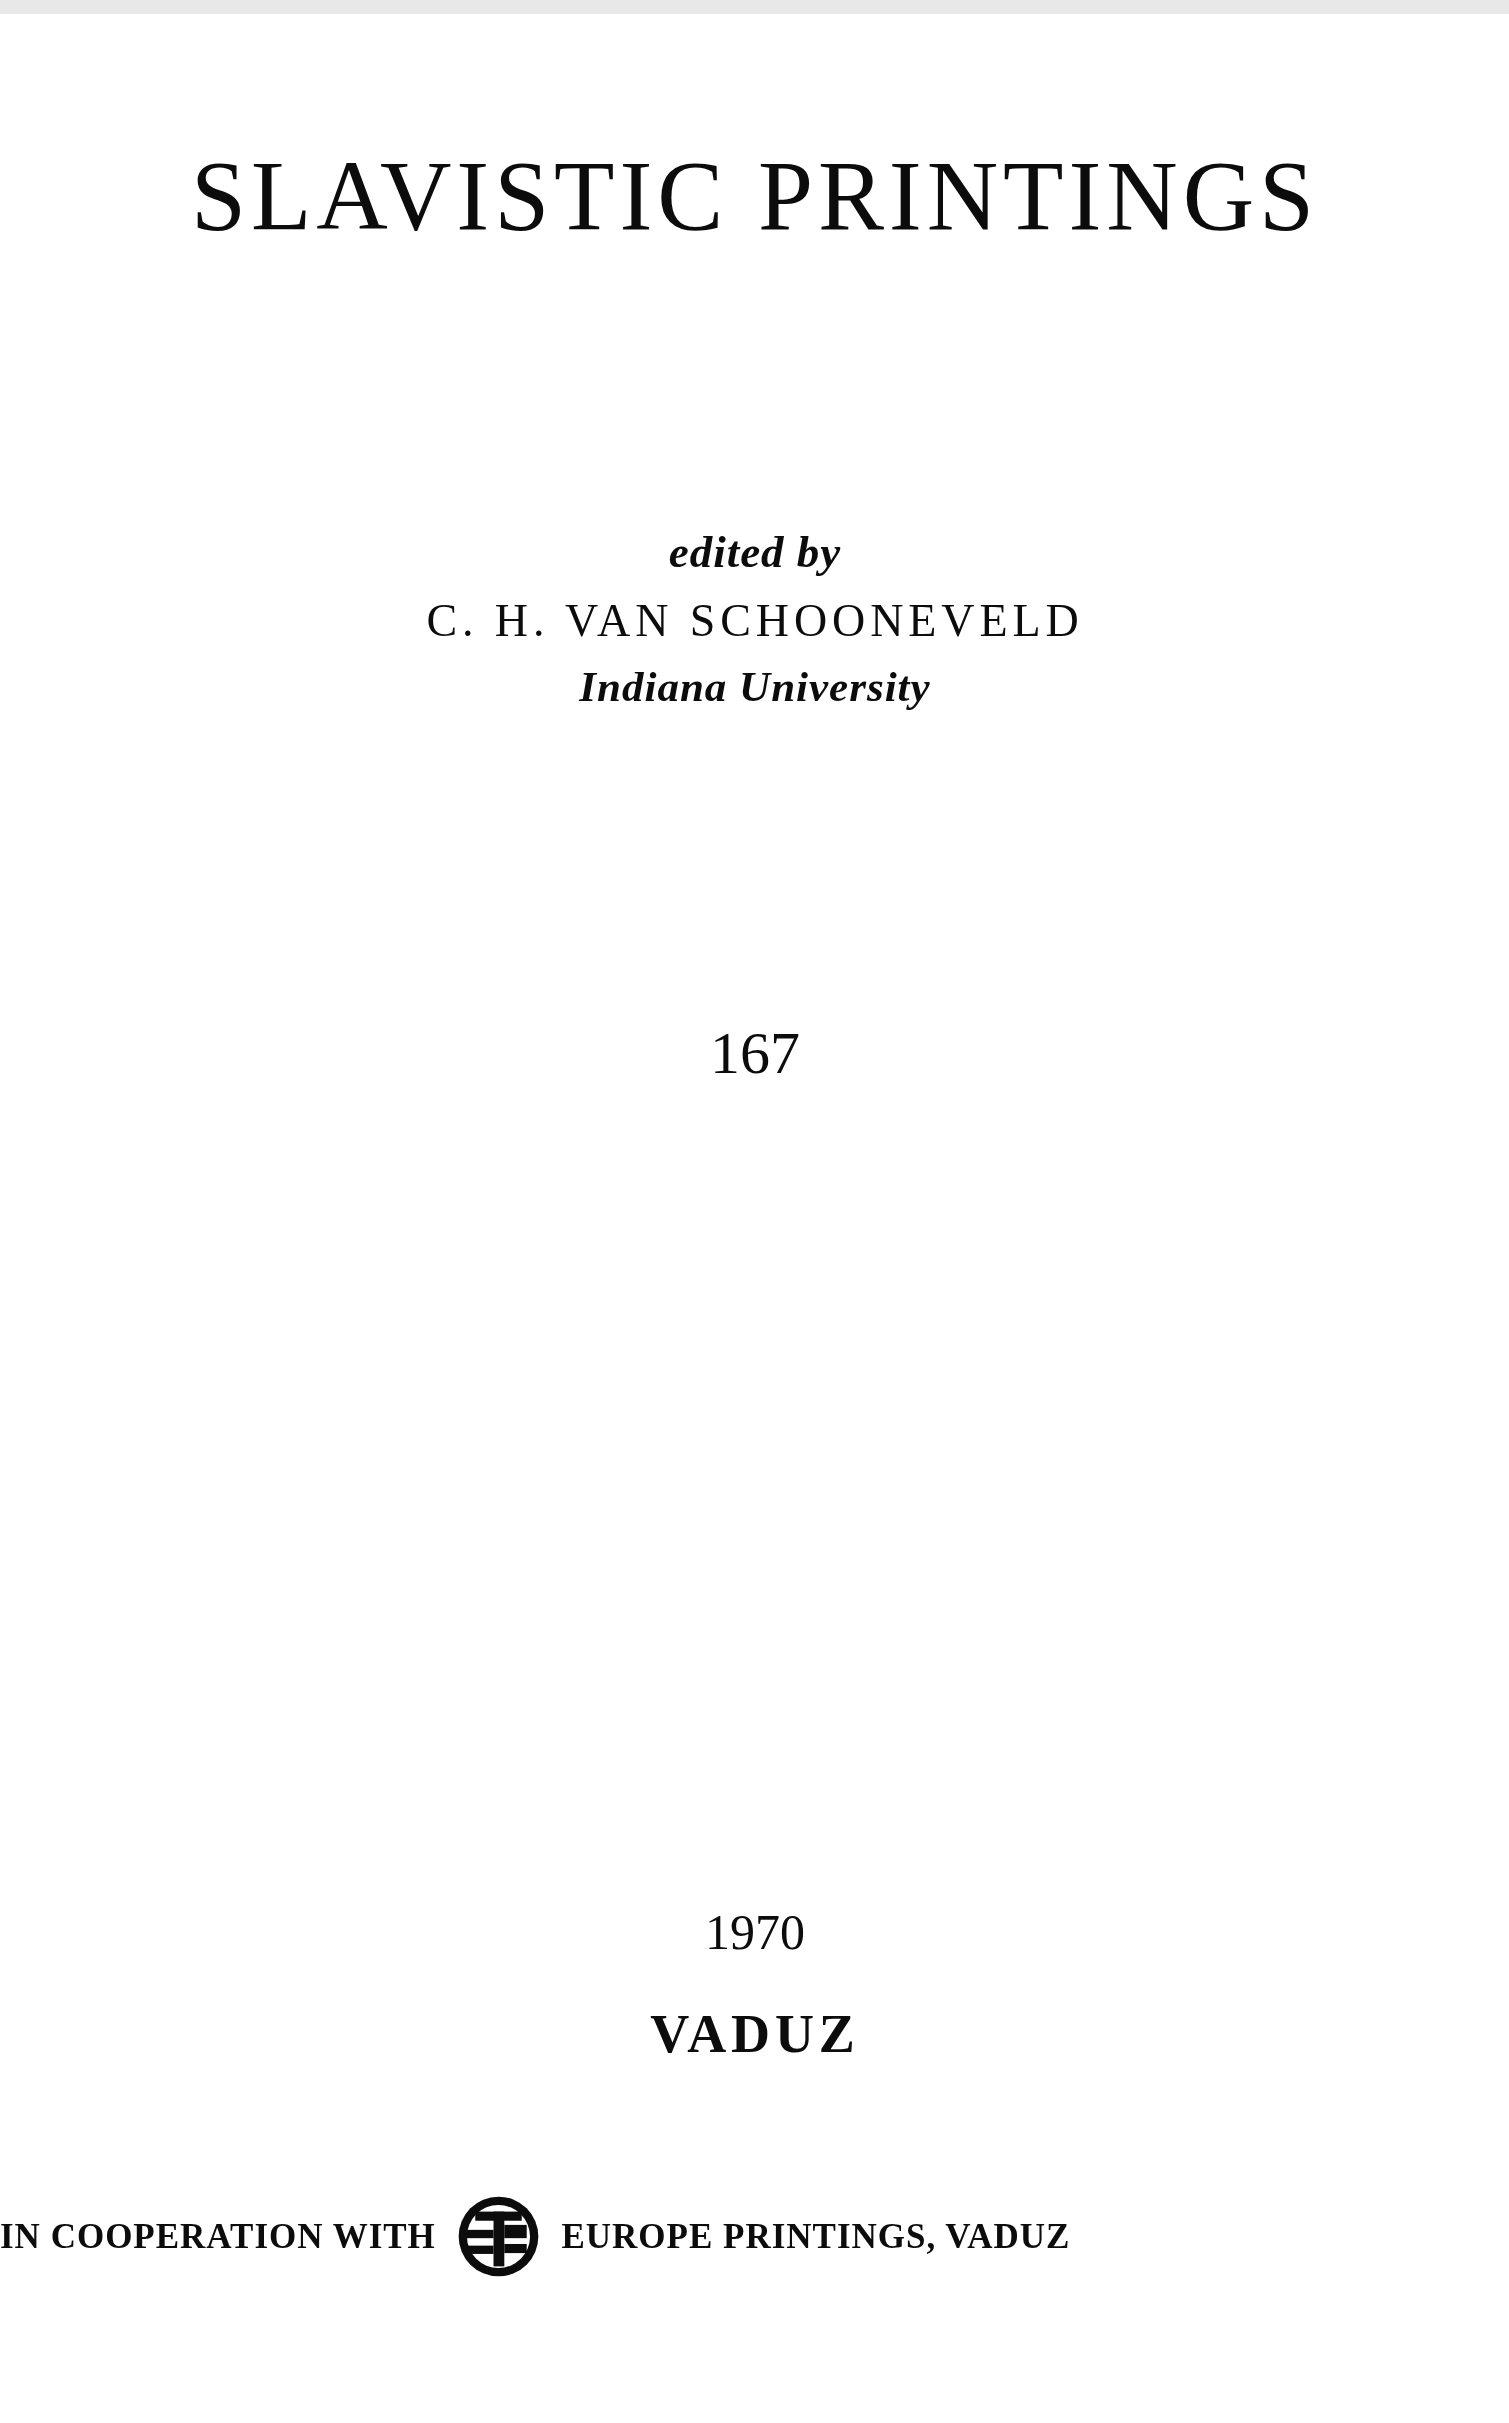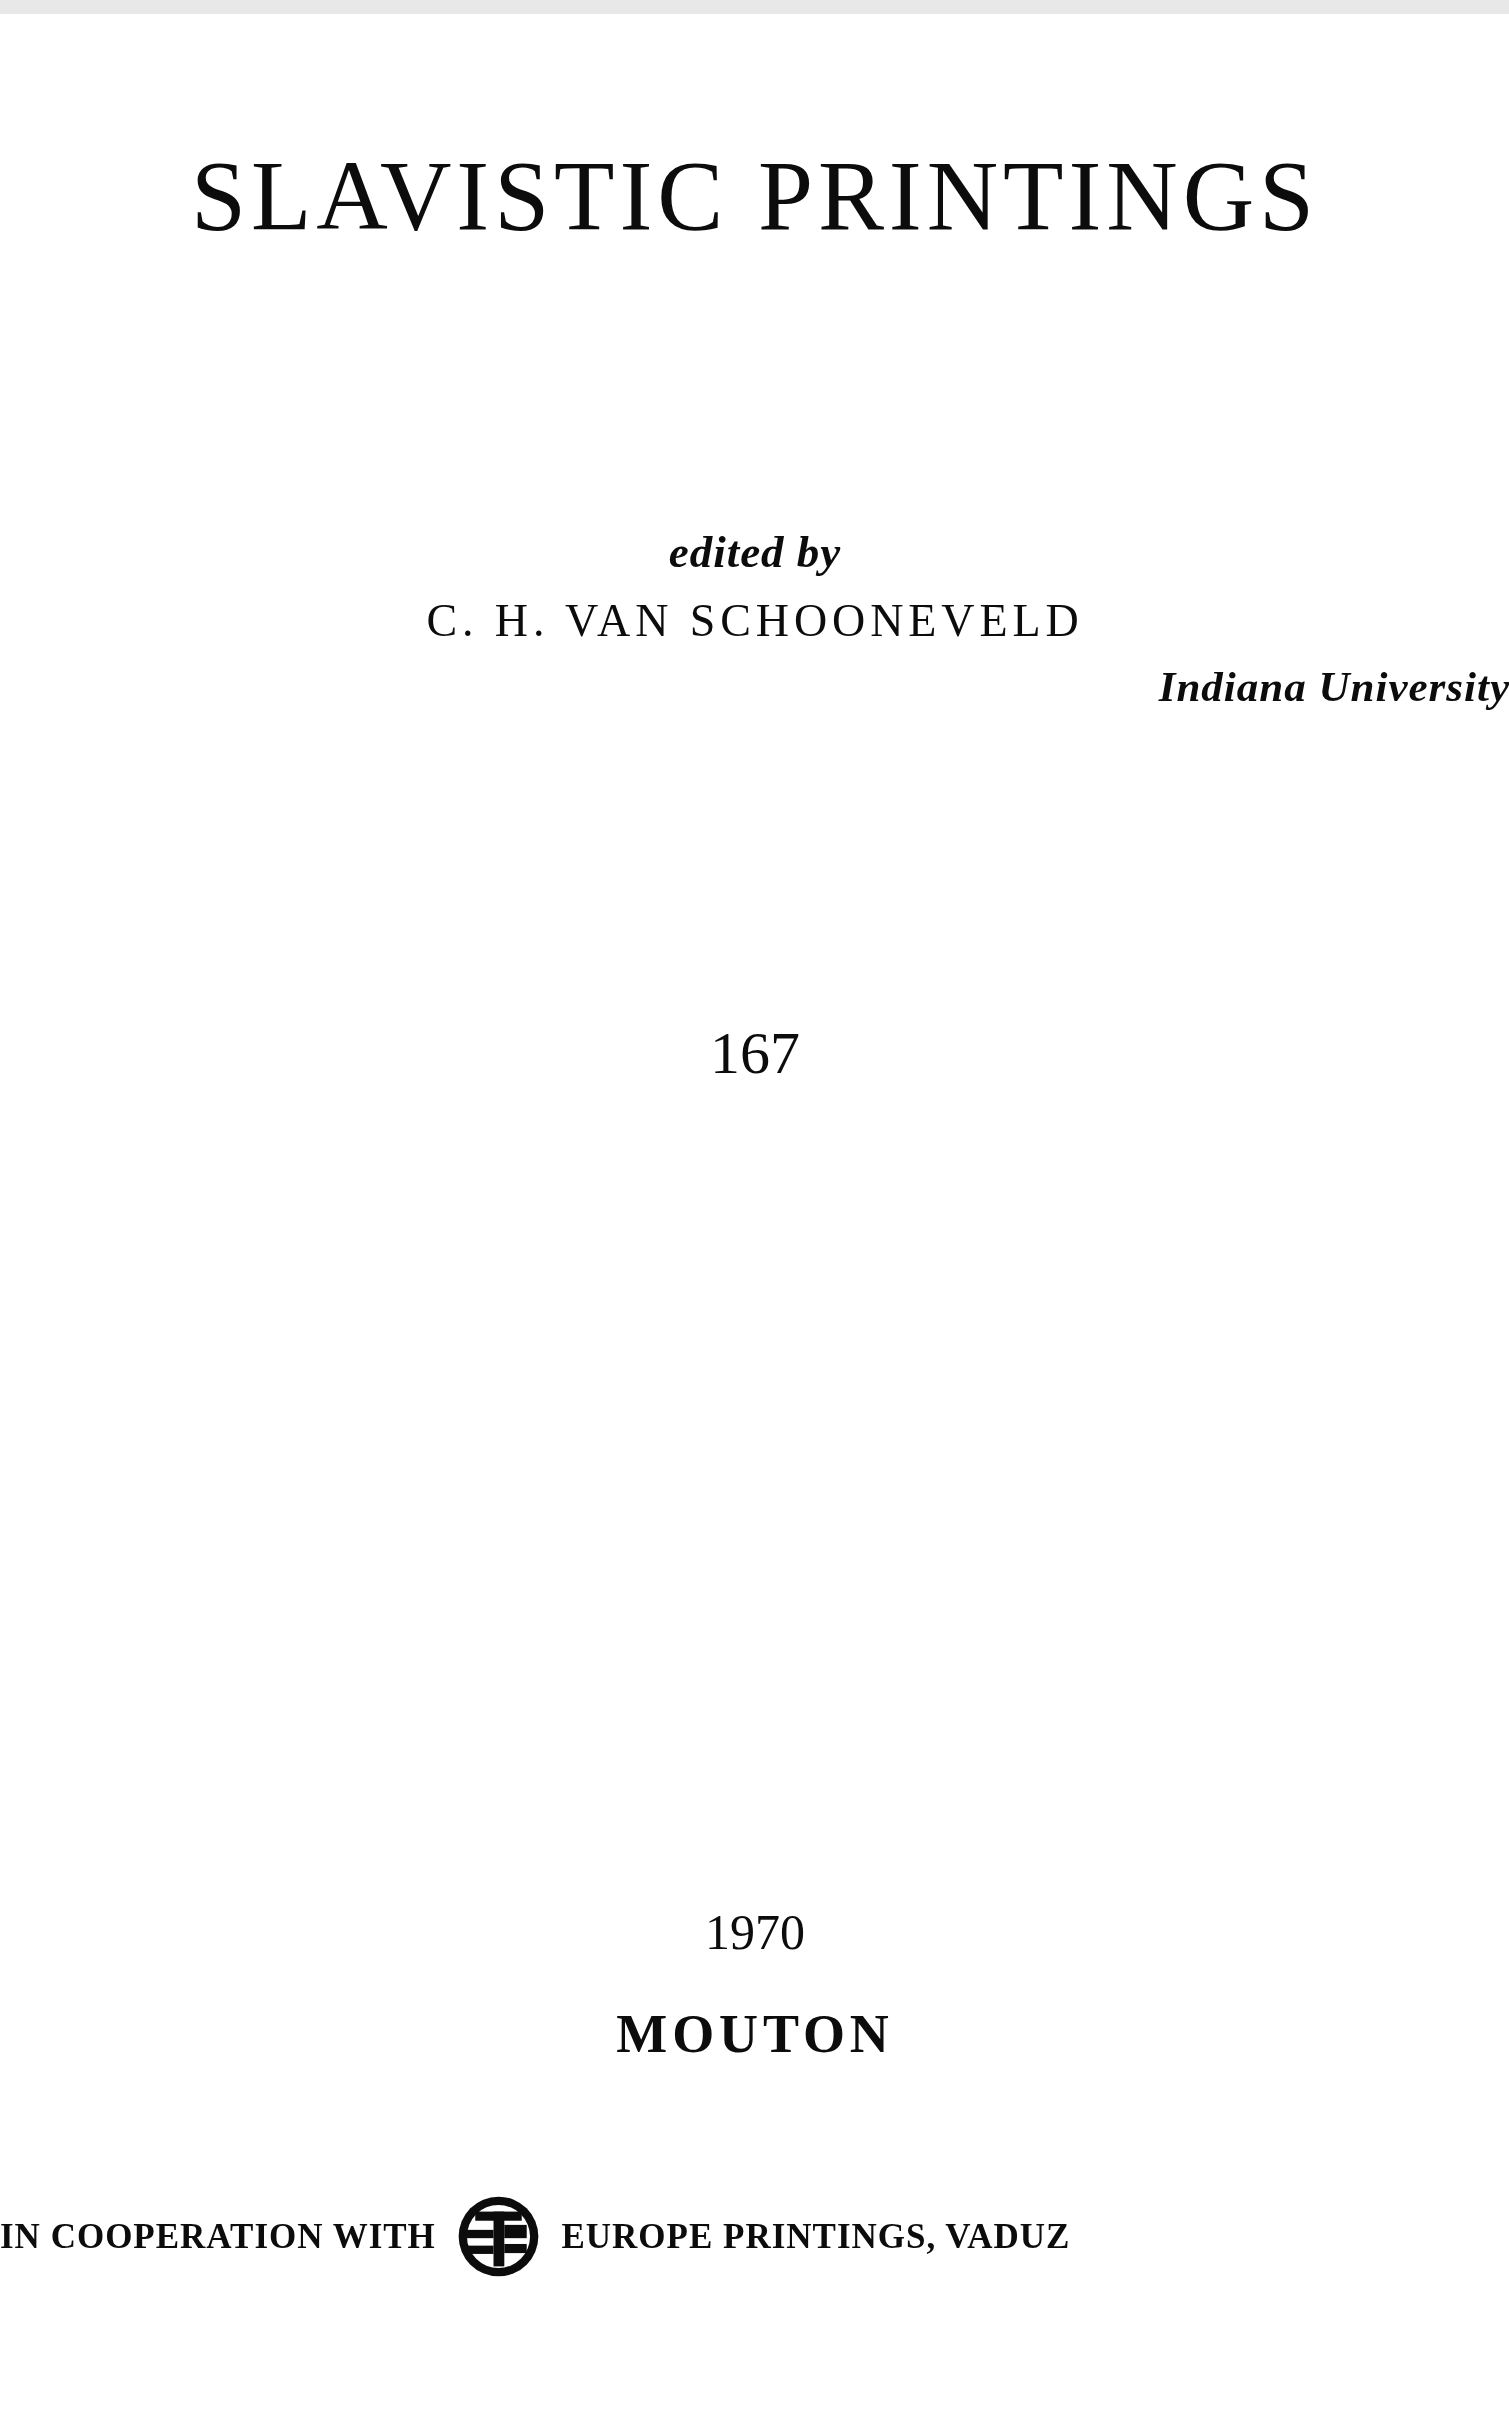--- a/index.html
+++ b/index.html
@@ -42,21 +42,20 @@
     top: 580px;
     font-size: 46px;
     letter-spacing: 4.9px;
   }
   .editor-affiliation {
     top: 648px;
     font-size: 43px;
     font-style: italic;
     font-weight: bold;
     letter-spacing: 1px;
-    text-align: right;
   }
   .volume-number {
     top: 1005px;
     font-size: 60px;
   }
   .pub-year {
     top: 1889px;
     font-size: 50px;
   }
   .publisher-name {
@@ -102,21 +101,21 @@
   <div class="centered editor-name">C. H. VAN SCHOONEVELD</div>
 
   <div class="centered edited-by">edited by</div>
 
   <div class="centered editor-affiliation">Indiana University</div>
 
   <div class="centered volume-number">167</div>
 
   <div class="centered pub-year">1970</div>
 
-  <div class="centered publisher-name">MOUTON</div>
+  <div class="centered publisher-name">VADUZ</div>
 
 
   <div class="centered cooperation-row">
     <span>IN COOPERATION WITH</span>
     <span class="logo">
       <svg viewBox="0 0 100 100" xmlns="http://www.w3.org/2000/svg" aria-hidden="true">
         <circle cx="50" cy="50" r="48" fill="#0c0c0c"></circle>
         <circle cx="50" cy="50" r="38" fill="#ffffff"></circle>
 
         <rect x="22" y="20" width="56" height="11" fill="#0c0c0c"></rect>

